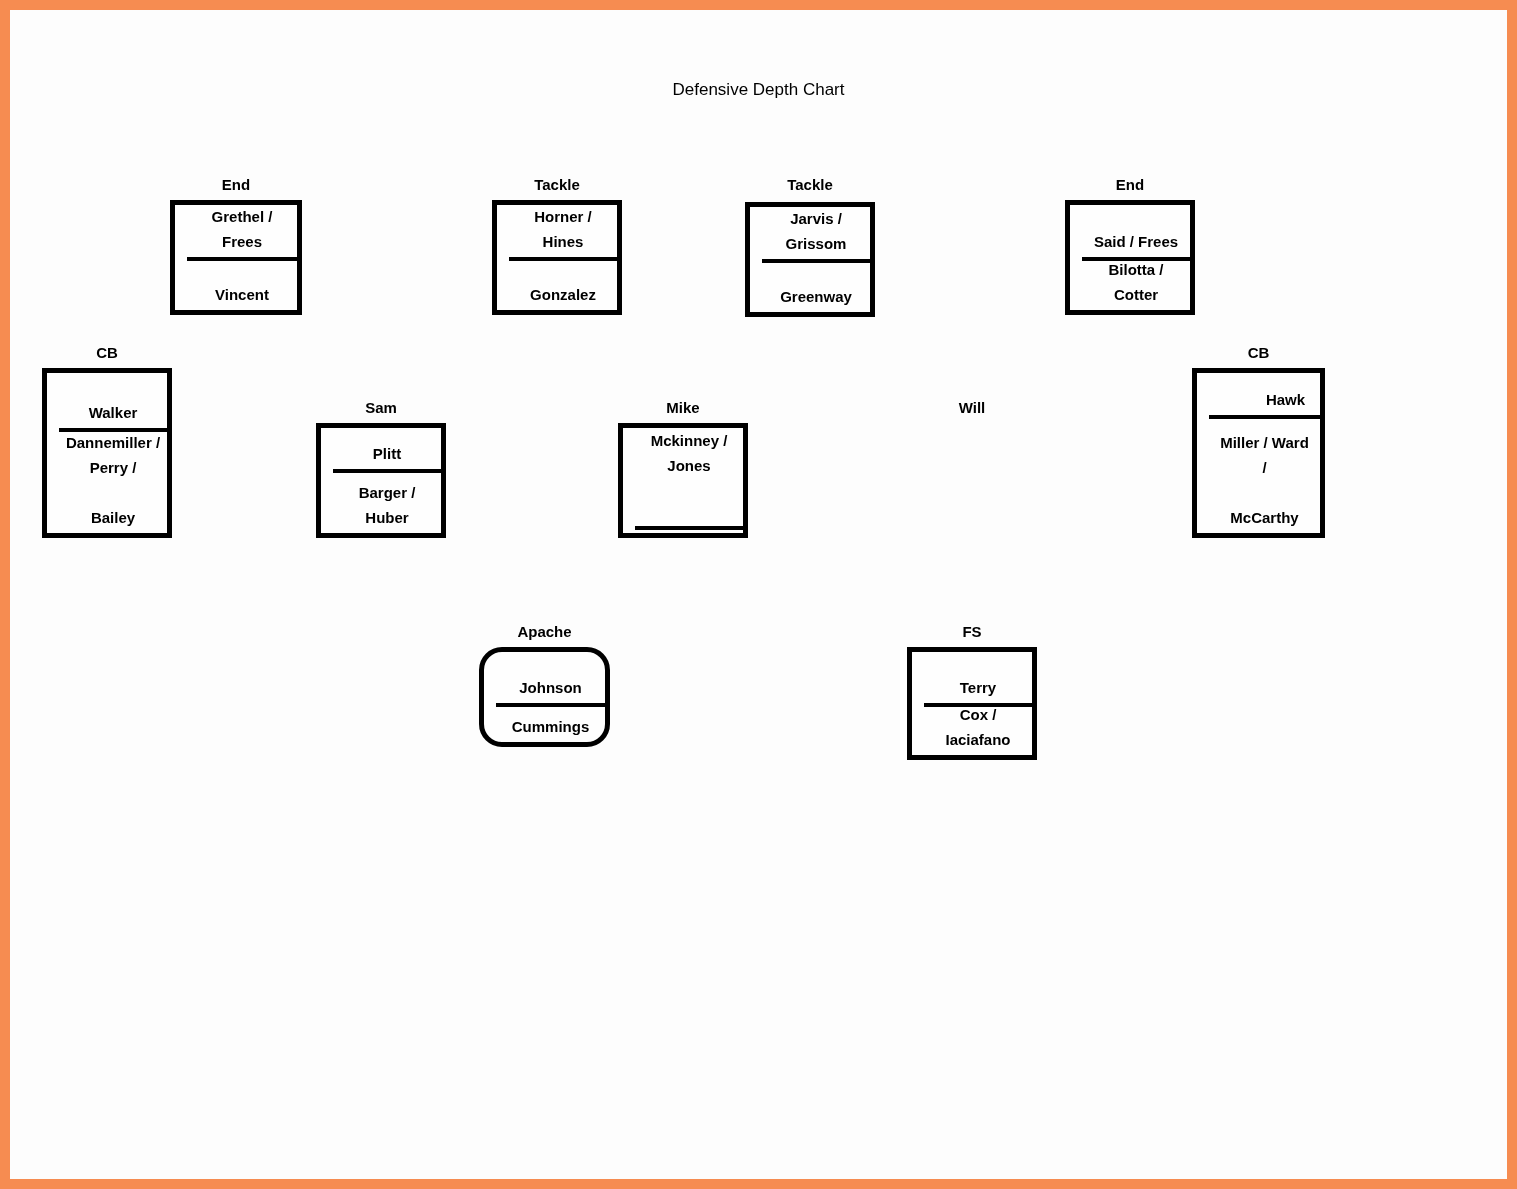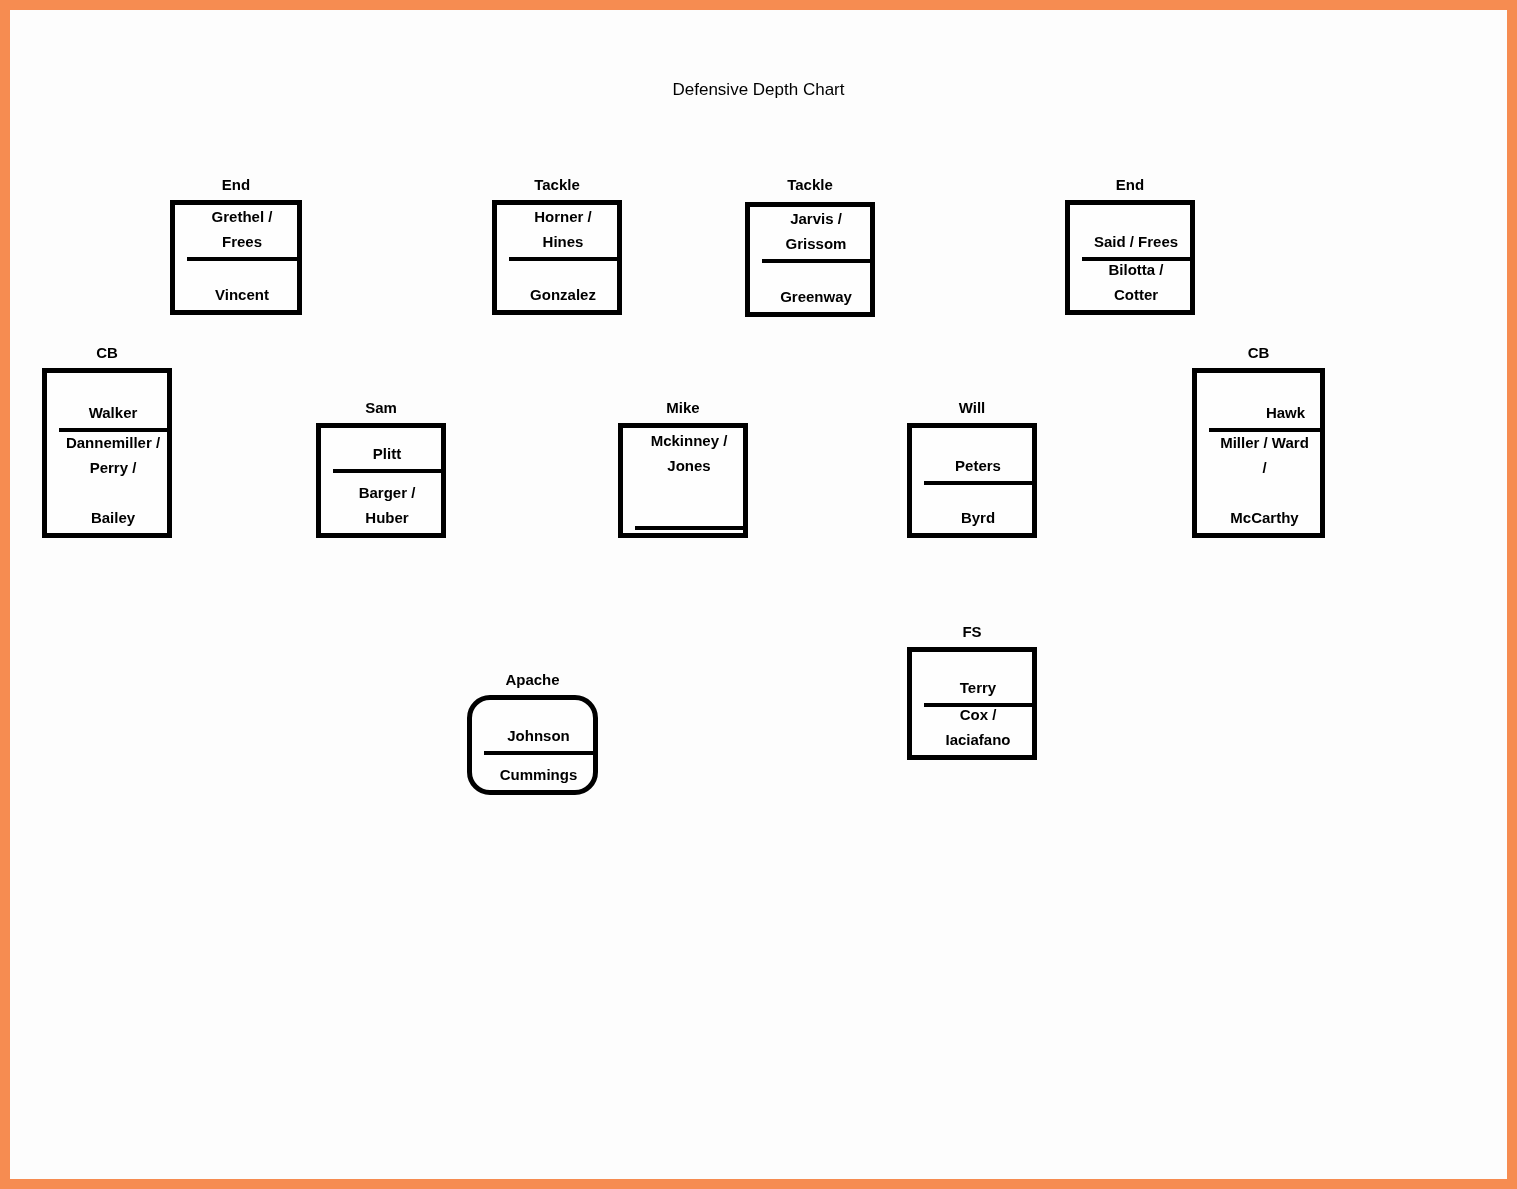--- a/index.html
+++ b/index.html
@@ -160,46 +160,38 @@
         <div>Jones</div>
       </div>
     <div class="cell cell-bottom">
         <div>Newbold</div>
       </div>
   </div>
 </div>
 
 <div class="group" style="left:907px; top:397px; width:130px;">
   <div class="pos-label">Will</div>
-  <div class="box" style="height:115px;">
-    <div class="cell cell-top" style="height:53px;">
-        <div>Peters</div>
-      </div>
-    <div class="cell cell-bottom">
-        <div>Byrd</div>
-      </div>
-  </div>
 </div>
 
 <div class="group" style="left:1192px; top:342px; width:133px;">
   <div class="pos-label">CB</div>
   <div class="box" style="height:170px;">
-    <div class="cell cell-top" style="height:55px;margin-left:42px;">
+    <div class="cell cell-top" style="height:42px;margin-left:42px;">
         <div>Hawk</div>
       </div>
     <div class="cell cell-bottom">
         <div>Miller / Ward</div>
         <div>/</div>
         <div></div>
         <div>McCarthy</div>
       </div>
   </div>
 </div>
 
-<div class="group" style="left:467px; top:621px; width:131px;margin-top:48px;">
+<div class="group" style="left:479px; top:621px; width:131px;">
   <div class="pos-label">Apache</div>
   <div class="box" style="height:100px;border-radius:23px;">
     <div class="cell cell-top" style="height:51px;">
         <div>Johnson</div>
       </div>
     <div class="cell cell-bottom">
         <div>Cummings</div>
       </div>
   </div>
 </div>

